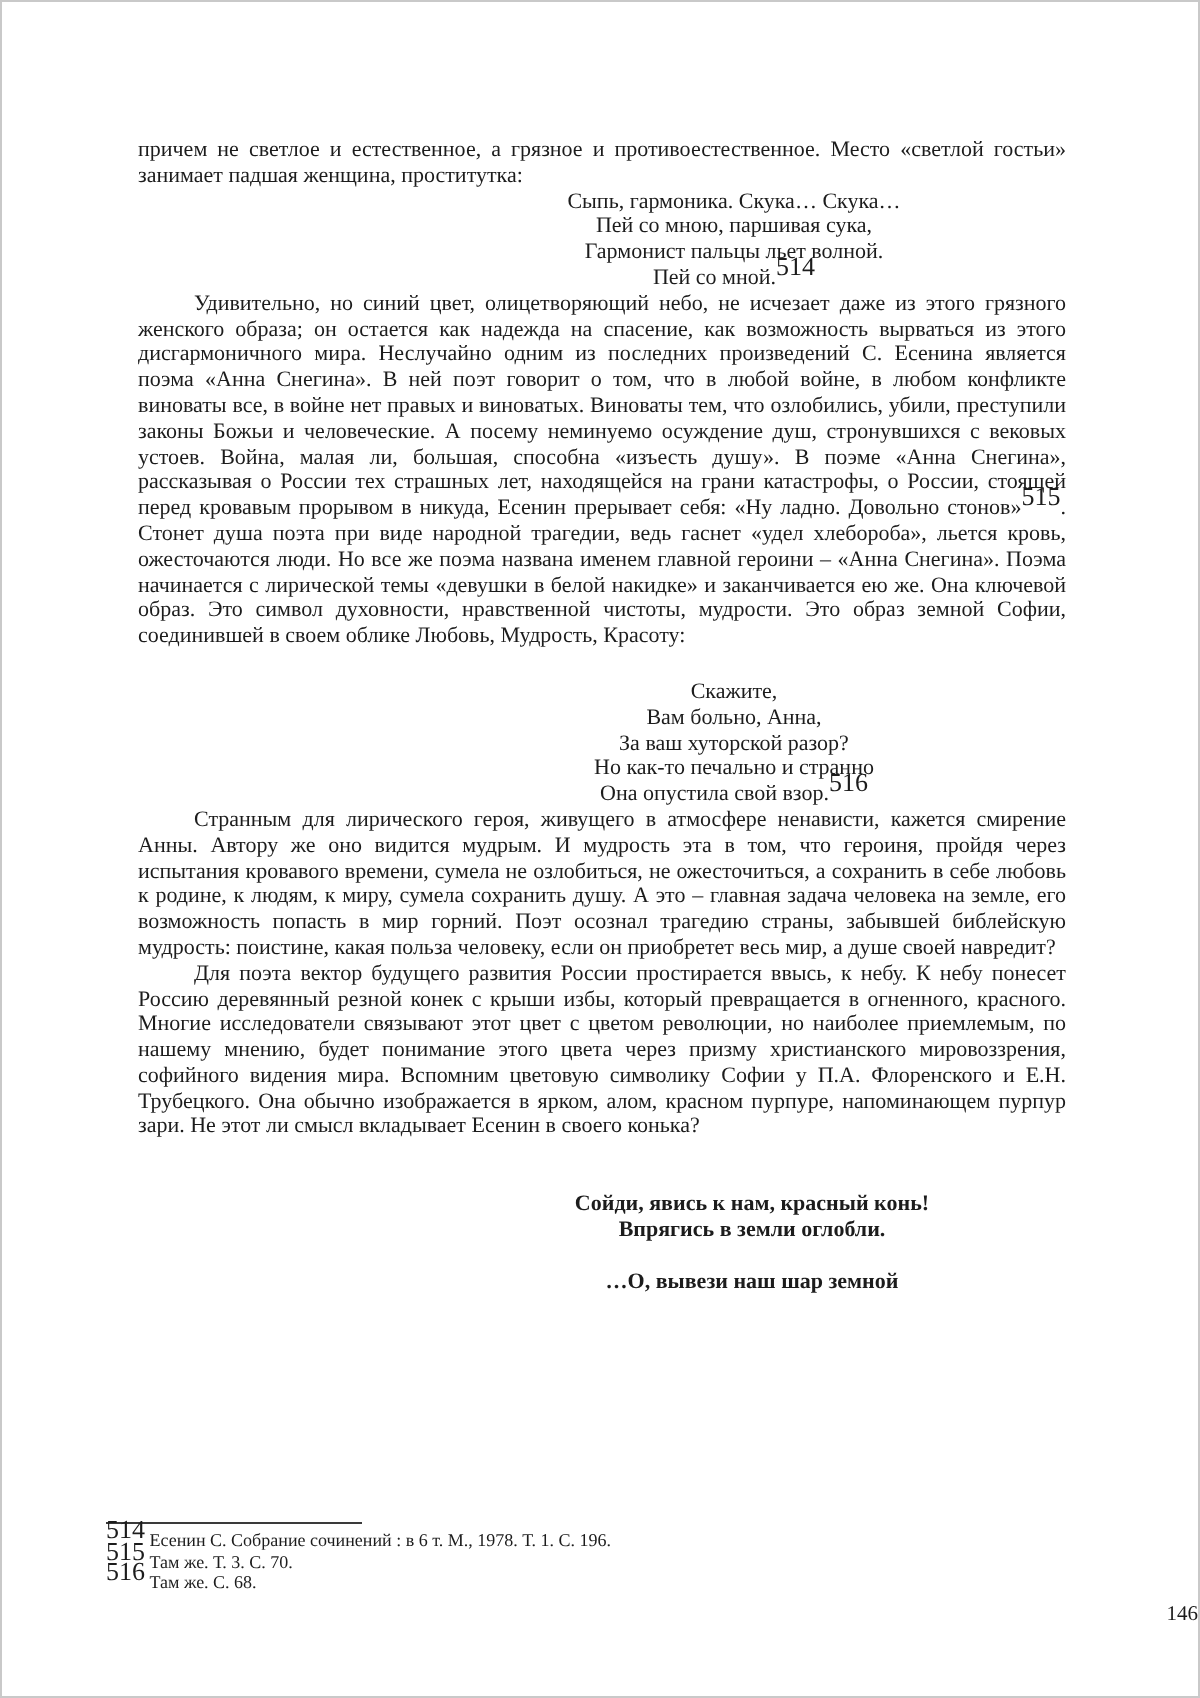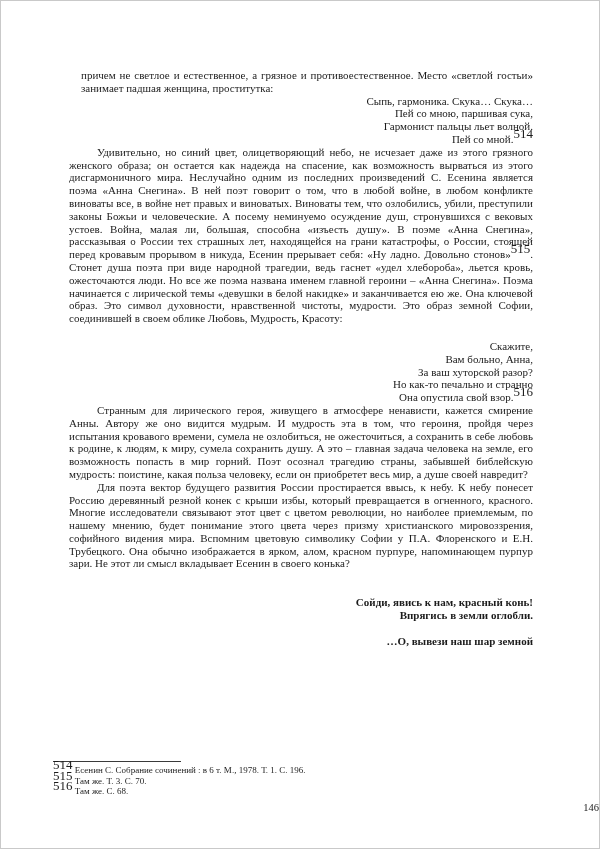--- a/index.html
+++ b/index.html
@@ -22,23 +22,23 @@
     left: 68px; right: 66px; top: 68px;
     font-size: 11px;
     line-height: 12.8px;
     text-align: justify;
     hyphens: auto;
   }
   p.para {
     margin: 0;
     text-indent: 28px;
   }
-  p.para.no-indent { text-indent: 0; margin-left: 12px; }
+  p.para.no-indent { text-indent: 0; }
   .verse {
-    text-align: right;
+    text-align: center;
   }
   .verse-line { white-space: nowrap; }
   .verse.gap-before { margin-top: 26px; font-weight: bold; }
   sup {
     font-size: 13px;
     line-height: 0;
     vertical-align: super;
   }
   .footnote-area {
     position: absolute;

